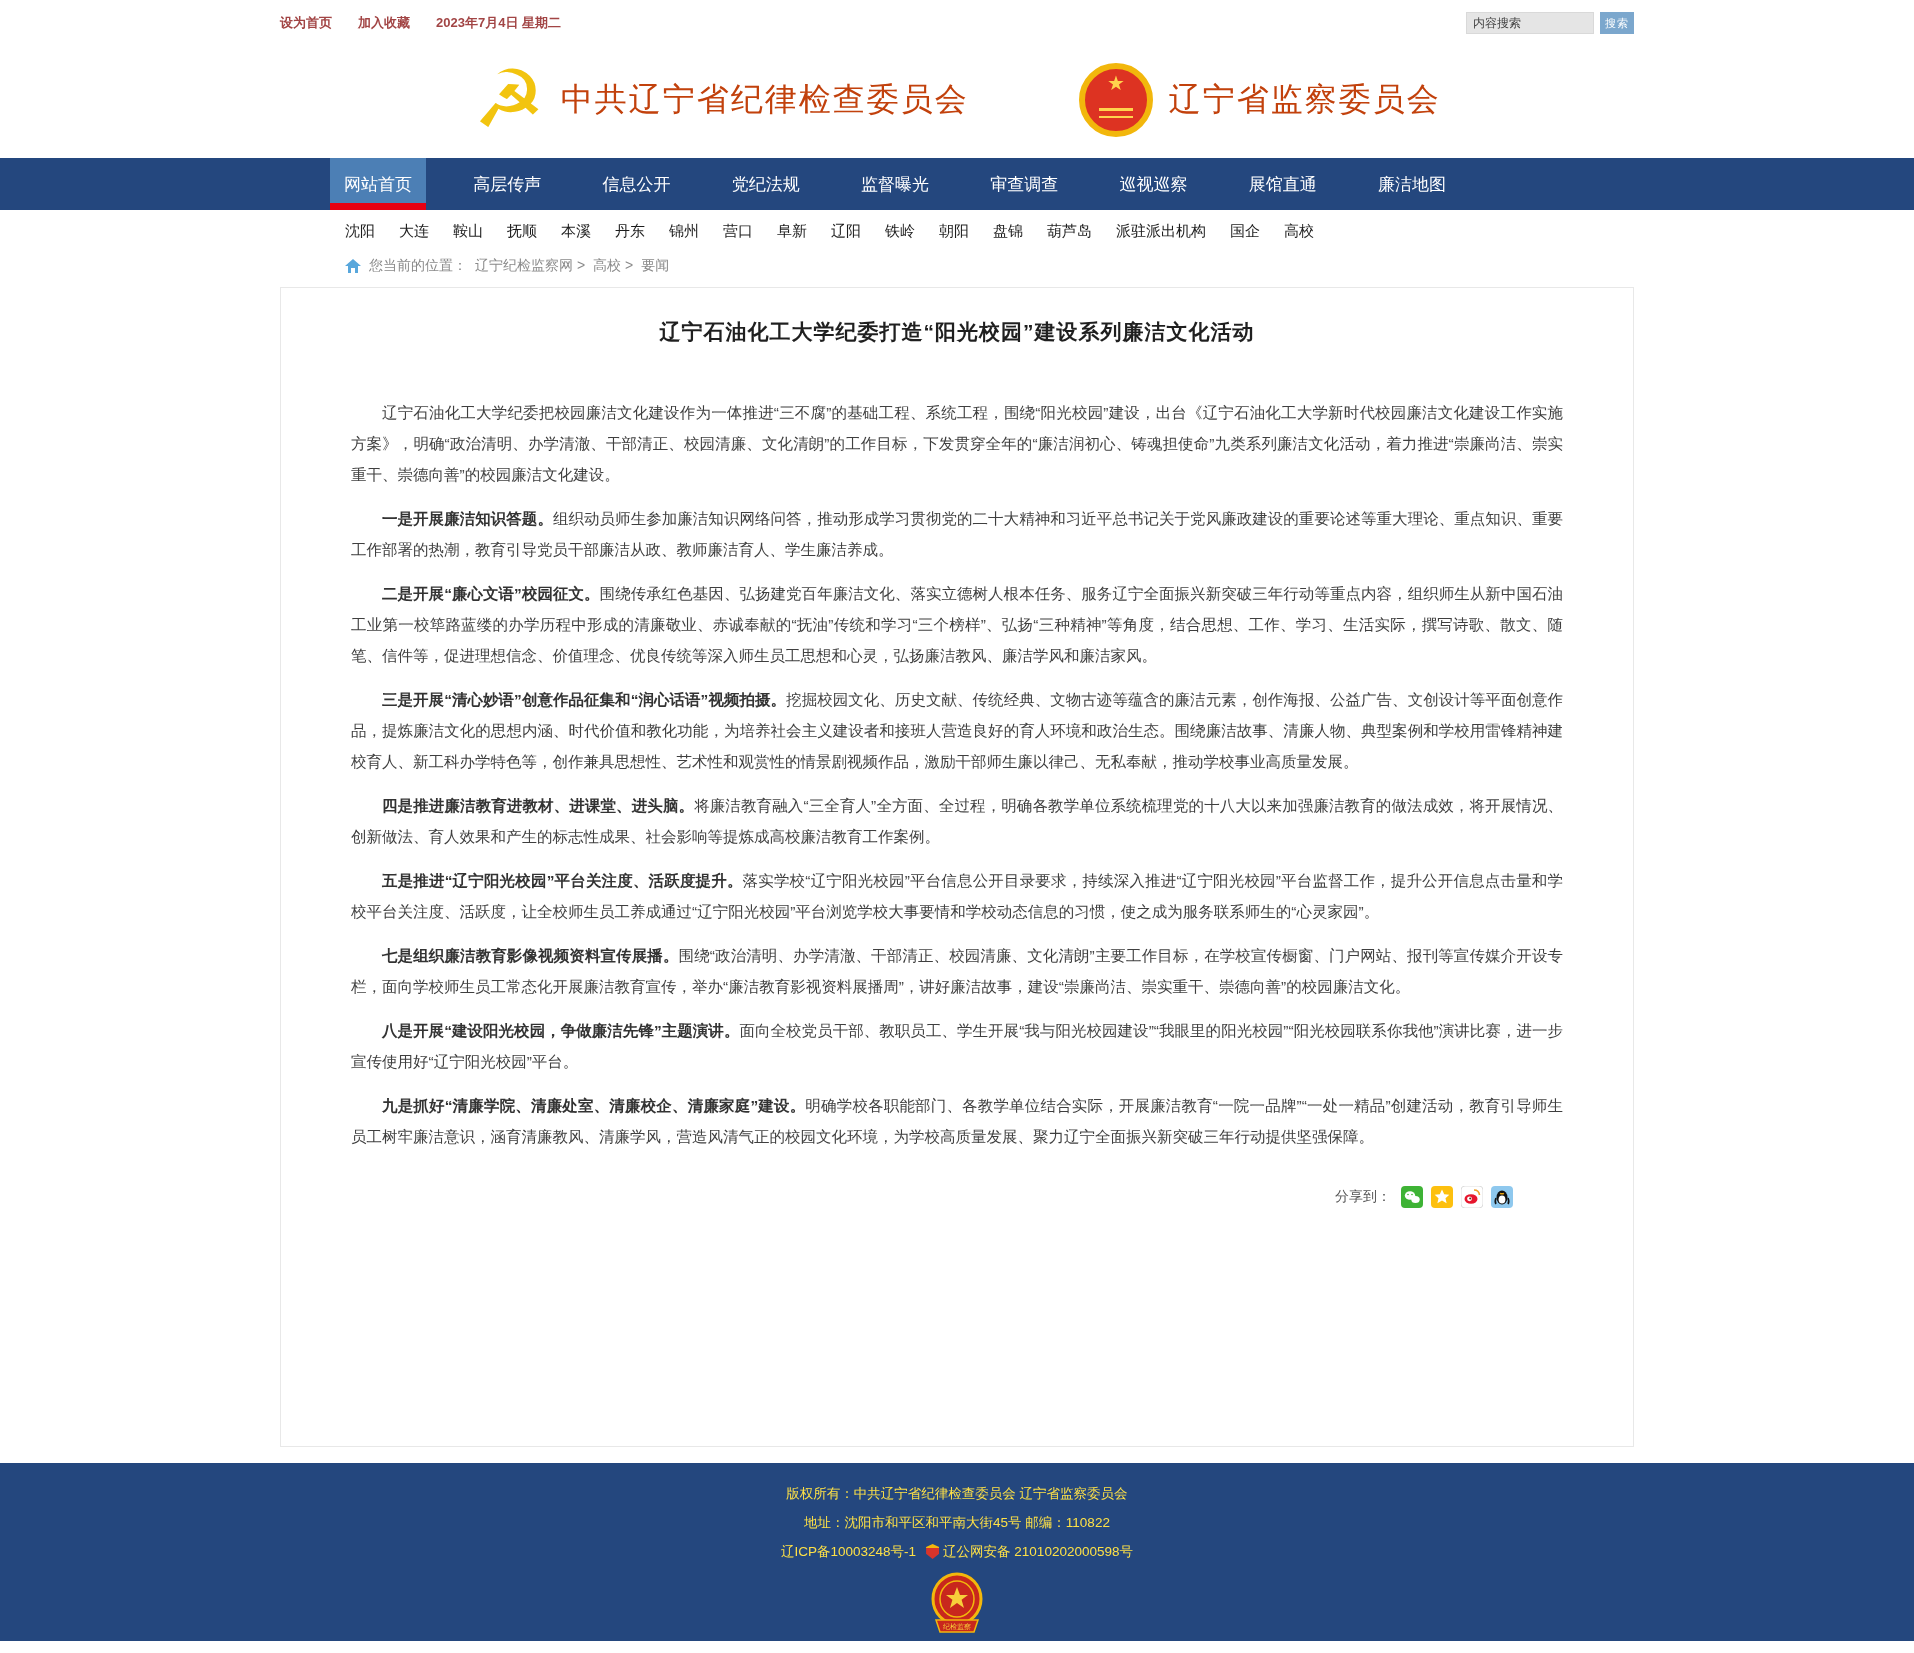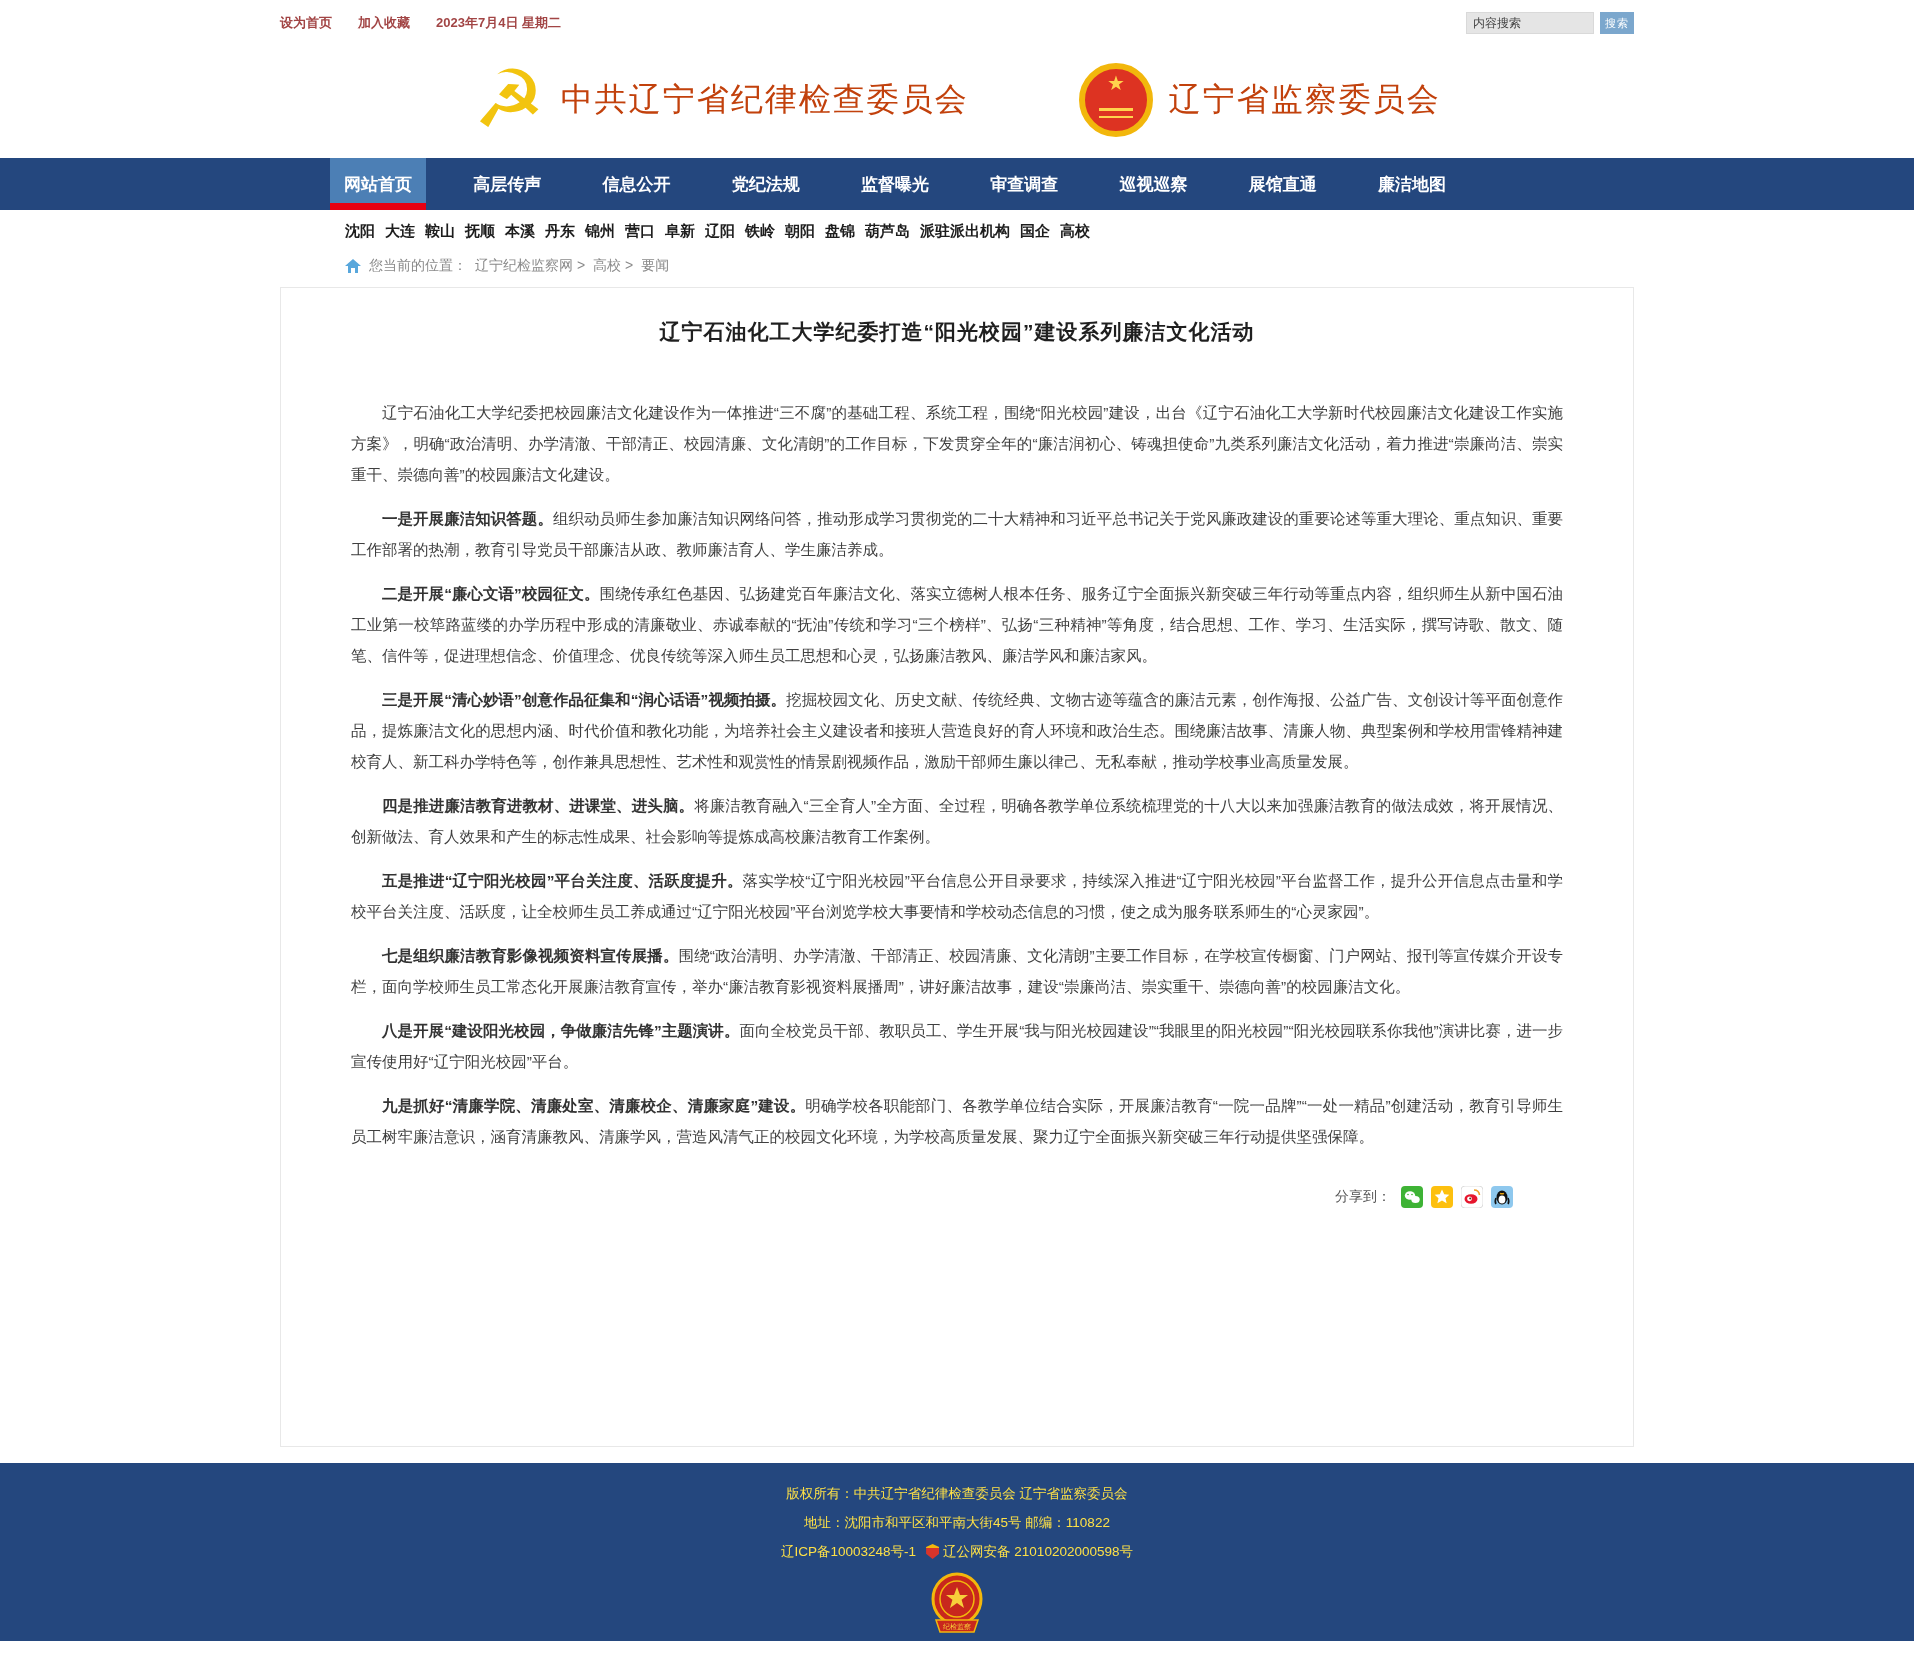--- a/index.html
+++ b/index.html
@@ -37,29 +37,29 @@
   }
   .nat-emblem .star { position:absolute; top:2px; left:0; right:0; text-align:center; color:#ffd34d; font-size:20px; }
   .nat-emblem .gate { position:absolute; bottom:13px; left:14px; right:14px; height:10px; border-top:3px solid #ffd34d; border-bottom:2px solid #ffd34d; }
   .brand-title { font-size:32px; font-weight:normal; color:#c2410c; letter-spacing:2px; }
 
   
   .navbar { background:#24477e; height:52px; width:100%; }
   .nav-inner { display:flex; height:100%; justify-content:space-between; padding:0 174px 0 50px; }
   .nav-item {
     display:flex; align-items:center; padding:0 14px; height:100%;
-    color:#fff; font-size:17px; font-weight:bold; cursor:pointer; position:relative; white-space:nowrap;
+    color:#fff; font-size:17px; font-weight:normal; cursor:pointer; position:relative; white-space:nowrap;
   }
   .nav-item.active { background:#4c7fb5; }
   .nav-item.active::after {
     content:""; position:absolute; left:0; right:0; bottom:0; height:7px; background:#e60012;
   }
 
   
-  .subnav { display:flex; gap:10px; padding:12px 0 8px 65px; font-size:15px; font-weight:bold; color:#1d1d1d; }
+  .subnav { display:flex; gap:24px; padding:12px 0 8px 65px; font-size:15px; font-weight:normal; color:#1d1d1d; }
   .subnav span { cursor:pointer; white-space:nowrap; }
 
   
   .breadcrumb { display:flex; align-items:center; gap:8px; padding:8px 0 12px 65px; font-size:14px; color:#8a8a8a; }
   .breadcrumb .crumb { color:#8a8a8a; cursor:pointer; }
   .breadcrumb .crumb + .crumb::before { content:" > "; color:#8a8a8a; margin:0 4px; cursor:default; }
   .home-ico { width:16px; height:14px; display:inline-block; }
 
   
   .article-box { border:1px solid #e8e8e8; padding:26px 70px 26px; min-height:1160px; }

